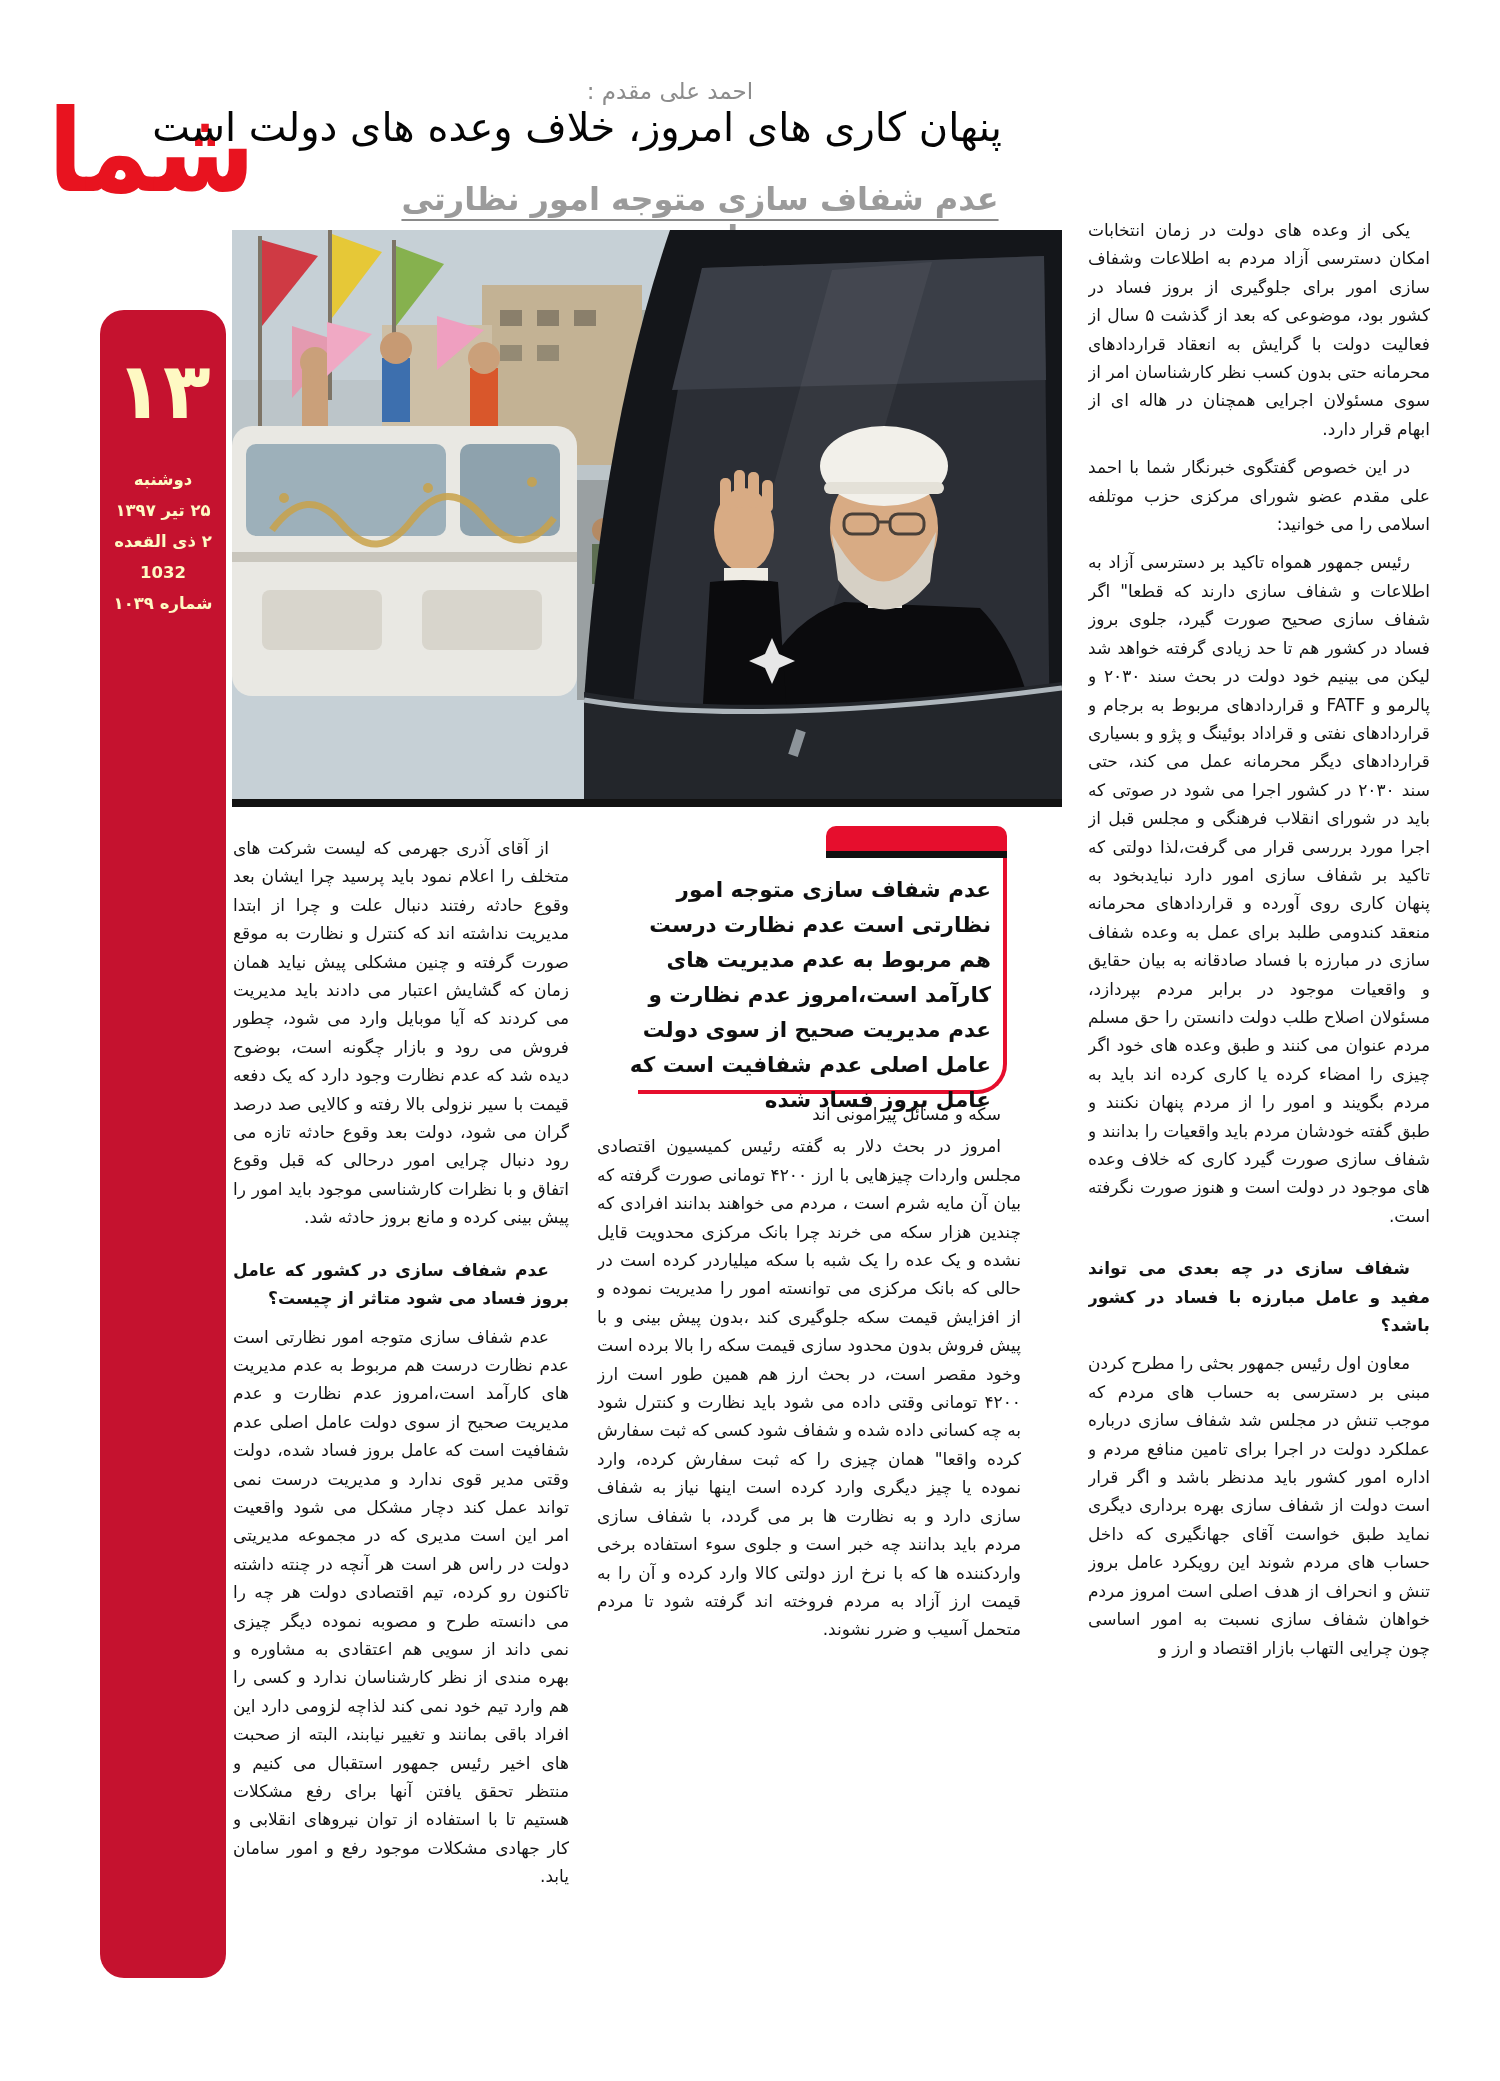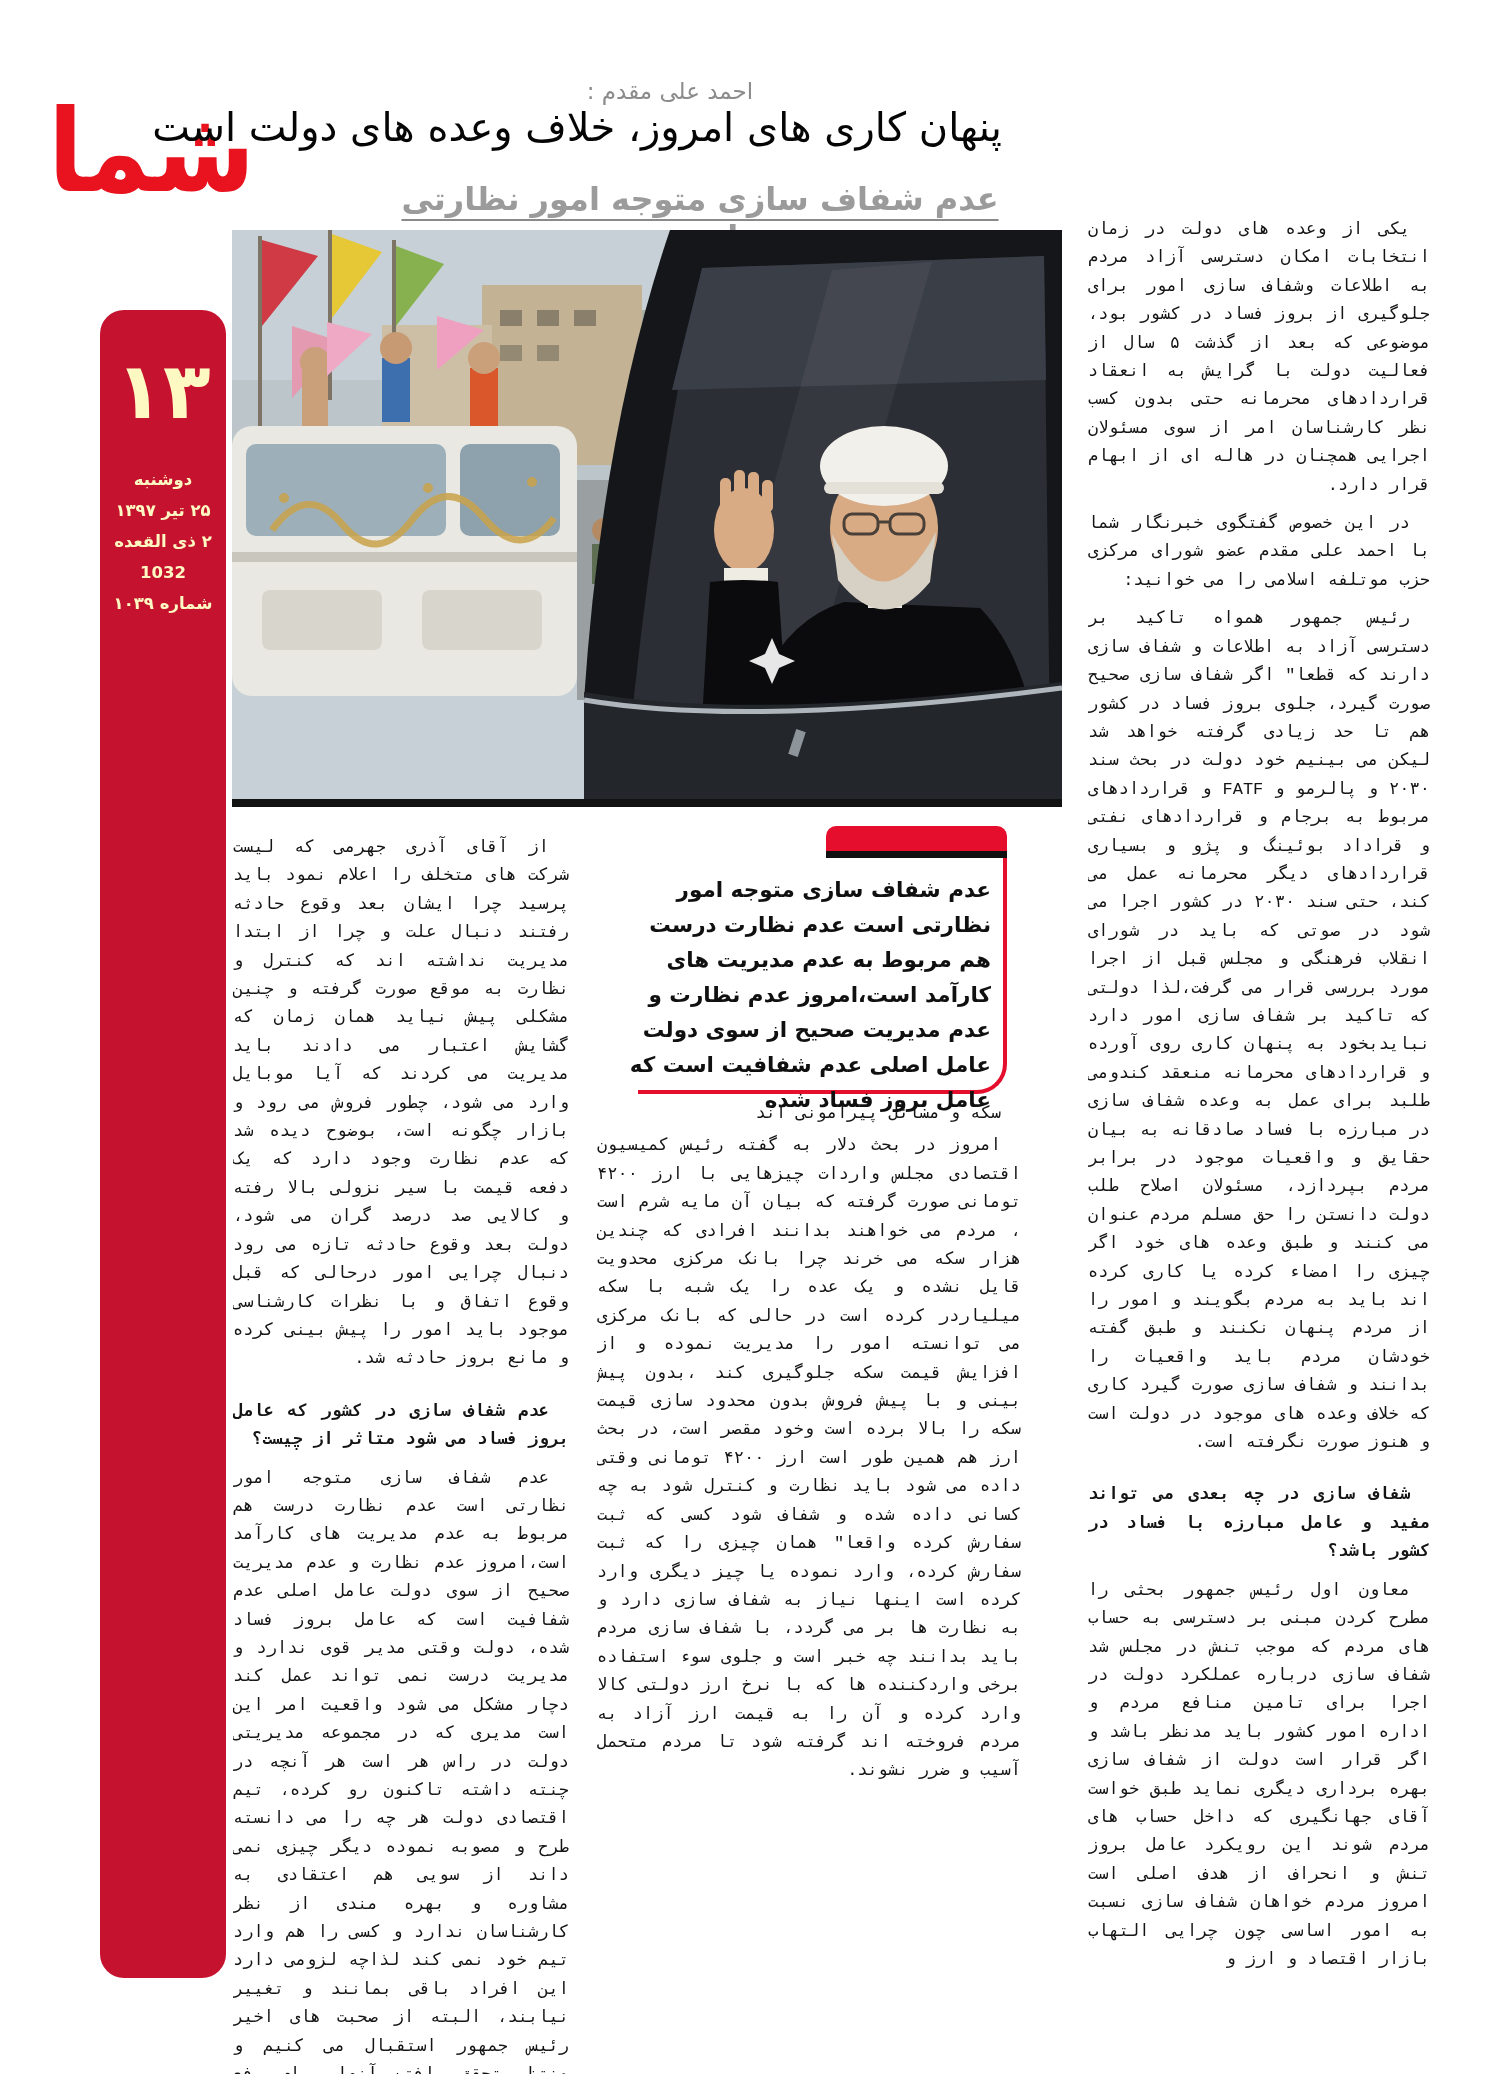--- a/index.html
+++ b/index.html
@@ -31,21 +31,21 @@
     font-size:32px;font-weight:bold;color:#9b9b9b;direction:rtl;
     text-decoration:underline;text-decoration-color:#8a8a8a;
     text-decoration-thickness:2px;text-underline-offset:9px;
   }
   .photo{
     position:absolute;left:232px;top:230px;width:830px;height:577px;overflow:hidden;
   }
   .photo svg{display:block;}
   .col{
     position:absolute;direction:rtl;text-align:justify;color:#141414;
-    font-size:17px;line-height:28.4px;overflow:hidden;font-family:Liberation Mono, monospace;
+    font-size:17px;line-height:28.4px;overflow:hidden;
   }
   .col p{margin:0 0 10px 0;text-indent:20px;}
   .col p.q{font-weight:bold;margin-top:24px;}
   .col p.lead{margin-bottom:4px;}
   .col-right{left:1088px;top:216px;width:342px;height:1852px;}
   .col-mid{left:597px;top:1100px;width:424px;height:832px;}
   .col-left{left:233px;top:834px;width:336px;height:1240px;}
   .quote-box{position:absolute;left:600px;top:826px;width:407px;height:268px;}
   .quote-topbar{
     position:absolute;right:0;top:0;width:181px;height:25px;background:#e60e2d;

